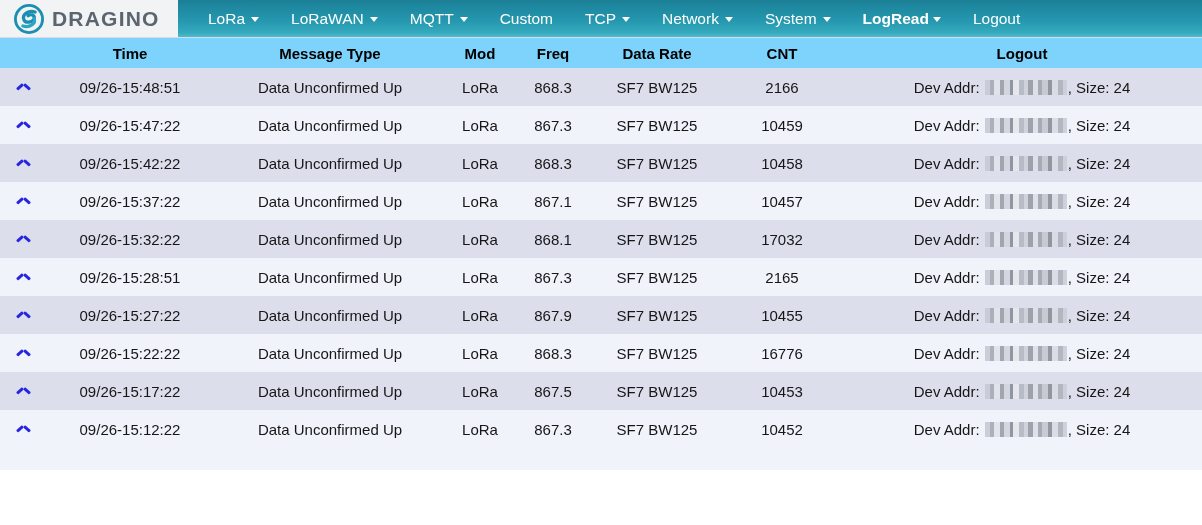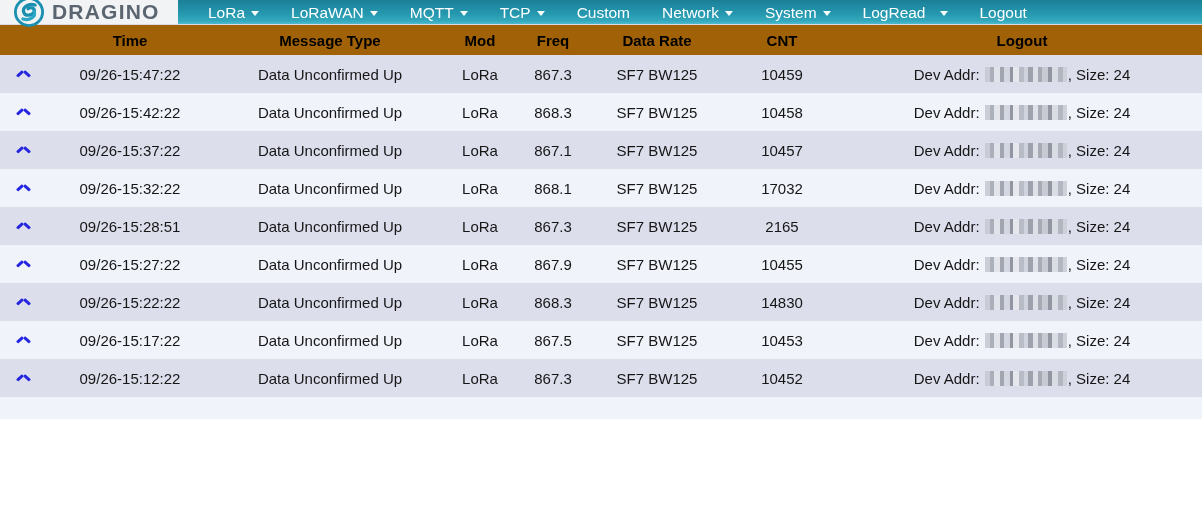--- a/index.html
+++ b/index.html
@@ -5,21 +5,21 @@
   * { box-sizing: border-box; margin: 0; padding: 0; }
   html, body {
     width: 1202px; height: 525px;
     font-family: "Liberation Sans", sans-serif;
     background: #ffffff;
     overflow: hidden;
   }
 
   
   .navbar {
-    height: 25px;
+    height: 38px;
     display: flex;
     align-items: stretch;
     background: linear-gradient(to bottom, #1b7f95 0%, #1e88a0 18%, #2497ae 55%, #35a9bd 88%, #4fbcce 100%);
     border-bottom: 1px solid #d9dce8;
     position: relative;
   }
   .logo-box {
     width: 178px;
     background: #f2f3f5;
     display: flex;
@@ -50,41 +50,41 @@
     font-size: 15.5px;
     padding: 0 16px;
     line-height: 37px;
     white-space: nowrap;
     cursor: pointer;
     display: flex;
     align-items: center;
     gap: 6px;
     height: 100%;
   }
-  .nav-item.tight { gap: 14px; }
+  .nav-item.tight { gap: 4px; font-weight: bold; }
   .caret {
     width: 0; height: 0;
     border-left: 4.5px solid transparent;
     border-right: 4.5px solid transparent;
     border-top: 5px solid #ffffff;
     display: inline-block;
     position: relative;
     top: 1px;
   }
 
   
   .log-table {
     width: 1202px;
     border-collapse: collapse;
     table-layout: fixed;
     font-size: 15px;
     color: #111111;
   }
   .log-table thead th {
-    background: #a16207;
+    background: #7dd3fc;
     font-weight: bold;
     font-size: 15px;
     height: 30px;
     color: #000000;
     text-align: center;
     padding: 0;
     vertical-align: middle;
     white-space: nowrap;
   }
   .log-table tbody td {
@@ -179,25 +179,25 @@
     </div>
     <div class="nav-item">
       <span>LoRaWAN</span>
       <span class="caret"></span>
     </div>
     <div class="nav-item">
       <span>MQTT</span>
       <span class="caret"></span>
     </div>
     <div class="nav-item">
+      <span>Custom</span>
+    </div>
+    <div class="nav-item">
       <span>TCP</span>
       <span class="caret"></span>
-    </div>
-    <div class="nav-item">
-      <span>Custom</span>
     </div>
     <div class="nav-item">
       <span>Network</span>
       <span class="caret"></span>
     </div>
     <div class="nav-item">
       <span>System</span>
       <span class="caret"></span>
     </div>
     <div class="nav-item tight">
@@ -219,20 +219,36 @@
       <th class="c-mod">Mod</th>
       <th class="c-freq">Freq</th>
       <th class="c-rate">Data Rate</th>
       <th class="c-cnt">CNT</th>
       <th class="c-content">Logout</th>
     </tr>
   </thead>
   <tbody id="log-body">
       <tr>
         <td class="c-arrow"><span class="chev"></span></td>
+        <td class="c-time">09/26-15:48:51</td>
+        <td class="c-msgtype">Data Unconfirmed Up</td>
+        <td class="c-mod">LoRa</td>
+        <td class="c-freq">868.3</td>
+        <td class="c-rate">SF7 BW125</td>
+        <td class="c-cnt">2166</td>
+        <td class="c-content">
+          <span class="content-cell">
+            <span class="lbl">Dev Addr: </span>
+            <span class="redacted"></span>
+            <span class="lbl">, Size: 24</span>
+          </span>
+        </td>
+      </tr>
+      <tr>
+        <td class="c-arrow"><span class="chev"></span></td>
         <td class="c-time">09/26-15:47:22</td>
         <td class="c-msgtype">Data Unconfirmed Up</td>
         <td class="c-mod">LoRa</td>
         <td class="c-freq">867.3</td>
         <td class="c-rate">SF7 BW125</td>
         <td class="c-cnt">10459</td>
         <td class="c-content">
           <span class="content-cell">
             <span class="lbl">Dev Addr: </span>
             <span class="redacted"></span>
@@ -320,21 +336,21 @@
           </span>
         </td>
       </tr>
       <tr>
         <td class="c-arrow"><span class="chev"></span></td>
         <td class="c-time">09/26-15:22:22</td>
         <td class="c-msgtype">Data Unconfirmed Up</td>
         <td class="c-mod">LoRa</td>
         <td class="c-freq">868.3</td>
         <td class="c-rate">SF7 BW125</td>
-        <td class="c-cnt">14830</td>
+        <td class="c-cnt">16776</td>
         <td class="c-content">
           <span class="content-cell">
             <span class="lbl">Dev Addr: </span>
             <span class="redacted"></span>
             <span class="lbl">, Size: 24</span>
           </span>
         </td>
       </tr>
       <tr>
         <td class="c-arrow"><span class="chev"></span></td>

